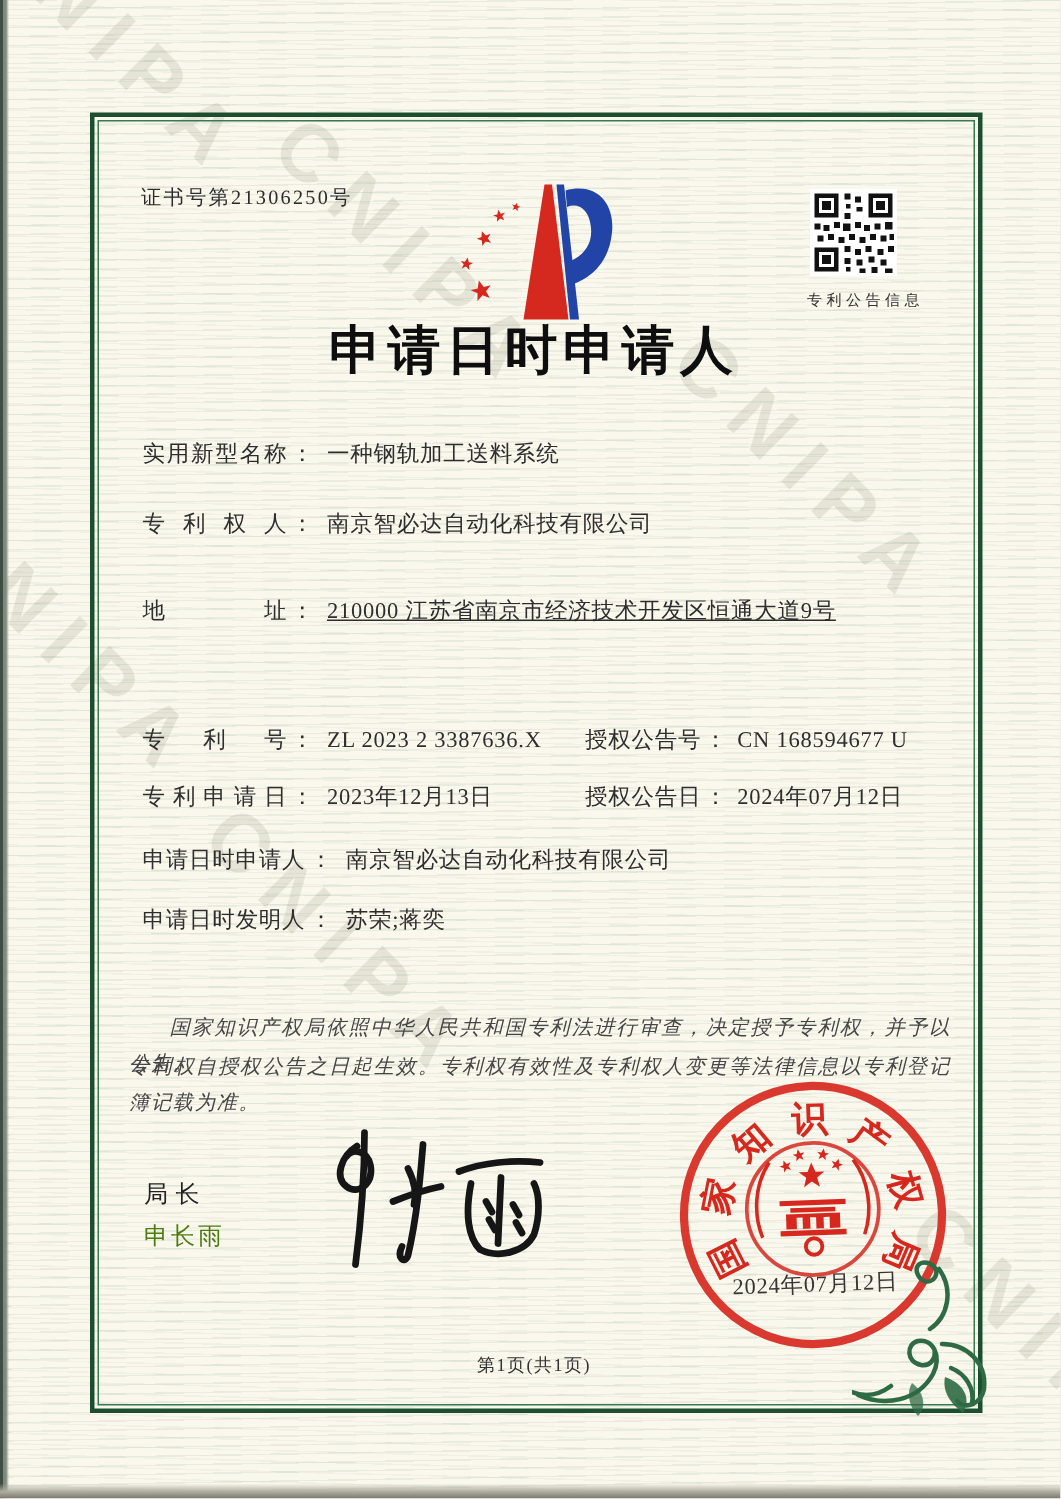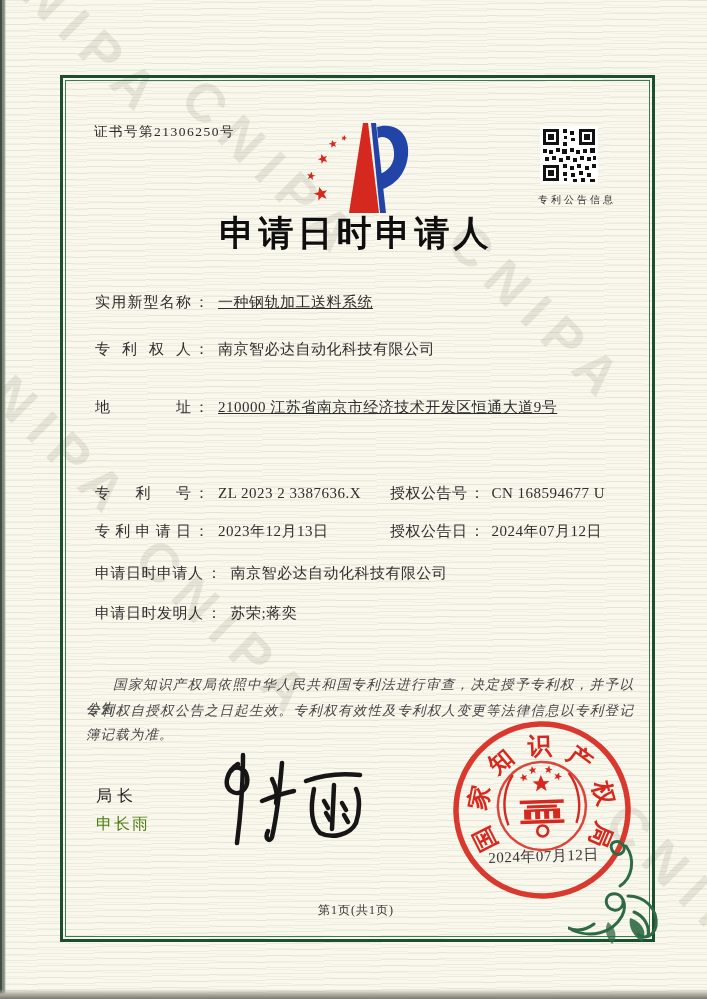--- a/index.html
+++ b/index.html
@@ -94,21 +94,21 @@
       M36,24h4v4h-4z M43,23h4v4h-4z M50,22h5v5h-5z M5,31h4v4h-4z M12,30h4v4h-4z
       M19,32h4v4h-4z M26,30h4v4h-4z M33,32h4v4h-4z M40,30h4v4h-4z M47,31h4v4h-4z
       M53,30h3v4h-3z M23,38h4v4h-4z M30,40h4v4h-4z M37,38h4v4h-4z M45,40h4v4h-4z
       M52,38h4v4h-4z M23,46h4v4h-4z M31,47h4v4h-4z M39,45h4v4h-4z M47,47h4v4h-4z
       M24,52h3v3h-3z M33,53h4v3h-4z M41,52h4v4h-4z M50,53h5v3h-5z"></path>
   </svg>
   <div class="qr-label">专利公告信息</div>
 
   <div class="title">申请日时申请人</div>
 
-  <div class="row" style="top:293px;text-decoration:underline;">
+  <div class="row" style="top:293px;">
     <span class="flabel">实用新型名称</span><span class="fcolon">：</span><span class="fvalue">一种钢轨加工送料系统</span>
   </div>
   <div class="row" style="top:340px;">
     <span class="flabel">专利权人</span><span class="fcolon">：</span><span class="fvalue">南京智必达自动化科技有限公司</span>
   </div>
   <div class="row" style="top:398px;text-decoration:underline;">
     <span class="flabel">地址</span><span class="fcolon">：</span><span class="fvalue">210000 江苏省南京市经济技术开发区恒通大道9号</span>
   </div>
   <div class="row" style="top:484px;">
     <span class="flabel">专利号</span><span class="fcolon">：</span><span class="fvalue">ZL 2023 2 3387636.X</span>

